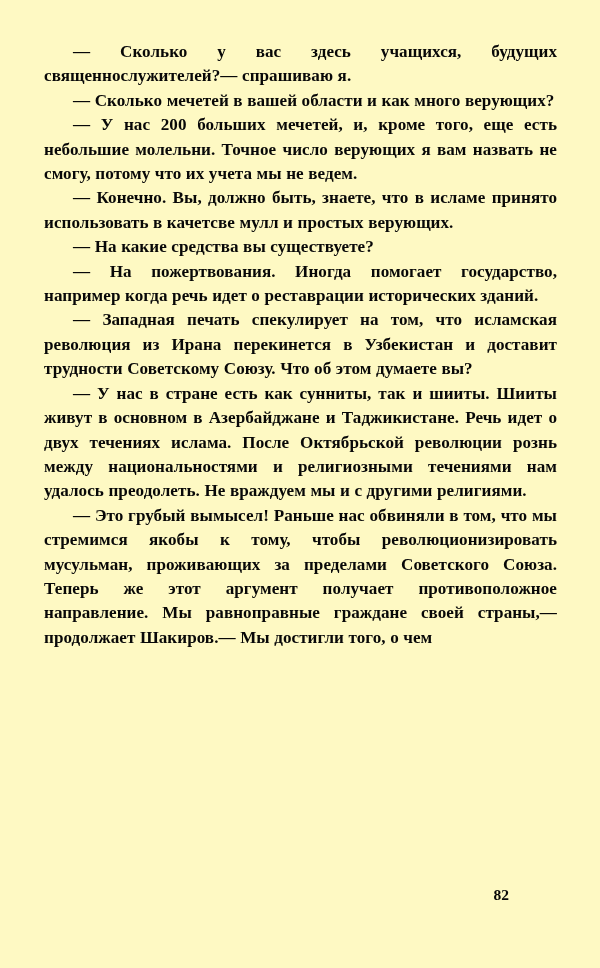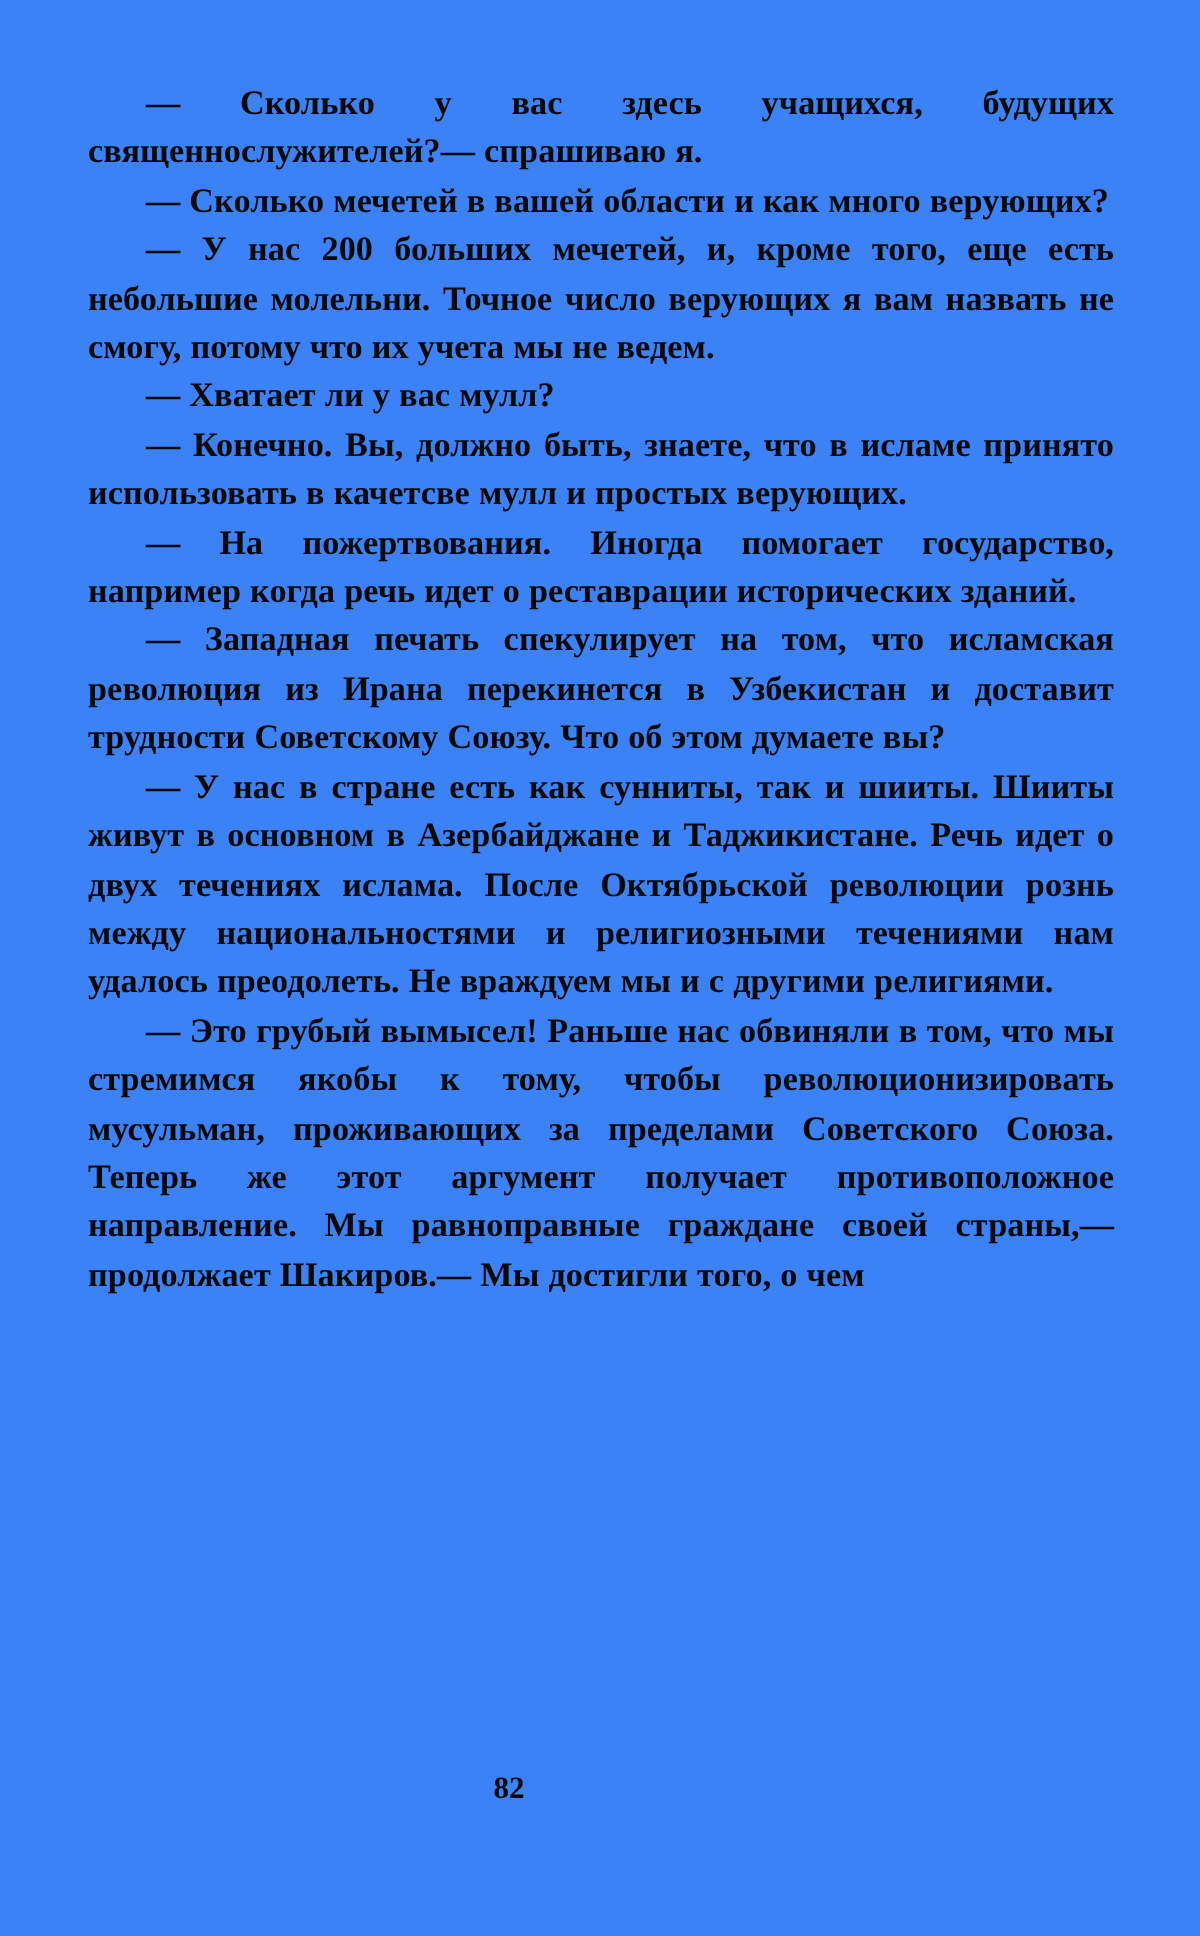--- a/index.html
+++ b/index.html
@@ -5,21 +5,21 @@
 <style>
   html, body {
     margin: 0;
     padding: 0;
     background: #ffffff;
   }
   .page {
     position: relative;
     width: 600px;
     height: 968px;
-    background: #3b82f6;
+    background: #fef9c3;
     overflow: hidden;
     box-sizing: border-box;
   }
   .text-column {
     position: absolute;
     left: 44px;
     top: 40px;
     width: 513px;
   }
   .para {
@@ -35,39 +35,39 @@
     text-indent: 29px;
     letter-spacing: 0.05px;
     word-spacing: 0.2px;
     -webkit-font-smoothing: none;
   }
   .page-number {
     position: absolute;
     left: 0;
     top: 886px;
     width: 509px;
-    text-align: center;
+    text-align: right;
     font-family: "Liberation Serif", "DejaVu Serif", serif;
     font-weight: bold;
     font-size: 15.5px;
     line-height: 18px;
     color: #080808;
   }
 </style>
 </head>
 <body>
 
 <div class="page">
 
   <div class="text-column">
     <p class="para">— Сколько у вас здесь учащихся, будущих священнослужителей?— спрашиваю я.</p>
     <p class="para">— Сколько мечетей в вашей области и как много верующих?</p>
     <p class="para">— У нас 200 больших мечетей, и, кроме того, еще есть небольшие молельни. Точное число верующих я вам назвать не смогу, потому что их учета мы не ведем.</p>
-    <p class="para">— Хватает ли у вас мулл?</p>
     <p class="para">— Конечно. Вы, должно быть, знаете, что в исламе принято использовать в качетсве мулл и простых верующих.</p>
+    <p class="para">— На какие средства вы существуете?</p>
     <p class="para">— На пожертвования. Иногда помогает государство, например когда речь идет о реставрации исторических зданий.</p>
     <p class="para">— Западная печать спекулирует на том, что исламская революция из Ирана перекинется в Узбекистан и доставит трудности Советскому Союзу. Что об этом думаете вы?</p>
     <p class="para">— У нас в стране есть как сунниты, так и шииты. Шииты живут в основном в Азербайджане и Таджикистане. Речь идет о двух течениях ислама. После Октябрьской революции рознь между национальностями и религиозными течениями нам удалось преодолеть. Не враждуем мы и с другими религиями.</p>
     <p class="para">— Это грубый вымысел! Раньше нас обвиняли в том, что мы стремимся якобы к тому, чтобы революционизировать мусульман, проживающих за пределами Советского Союза. Теперь же этот аргумент получает противоположное направление. Мы равноправные граждане своей страны,— продолжает Шакиров.— Мы достигли того, о чем</p>
   </div>
 
   <div class="page-number">82</div>
 
 </div>
 

